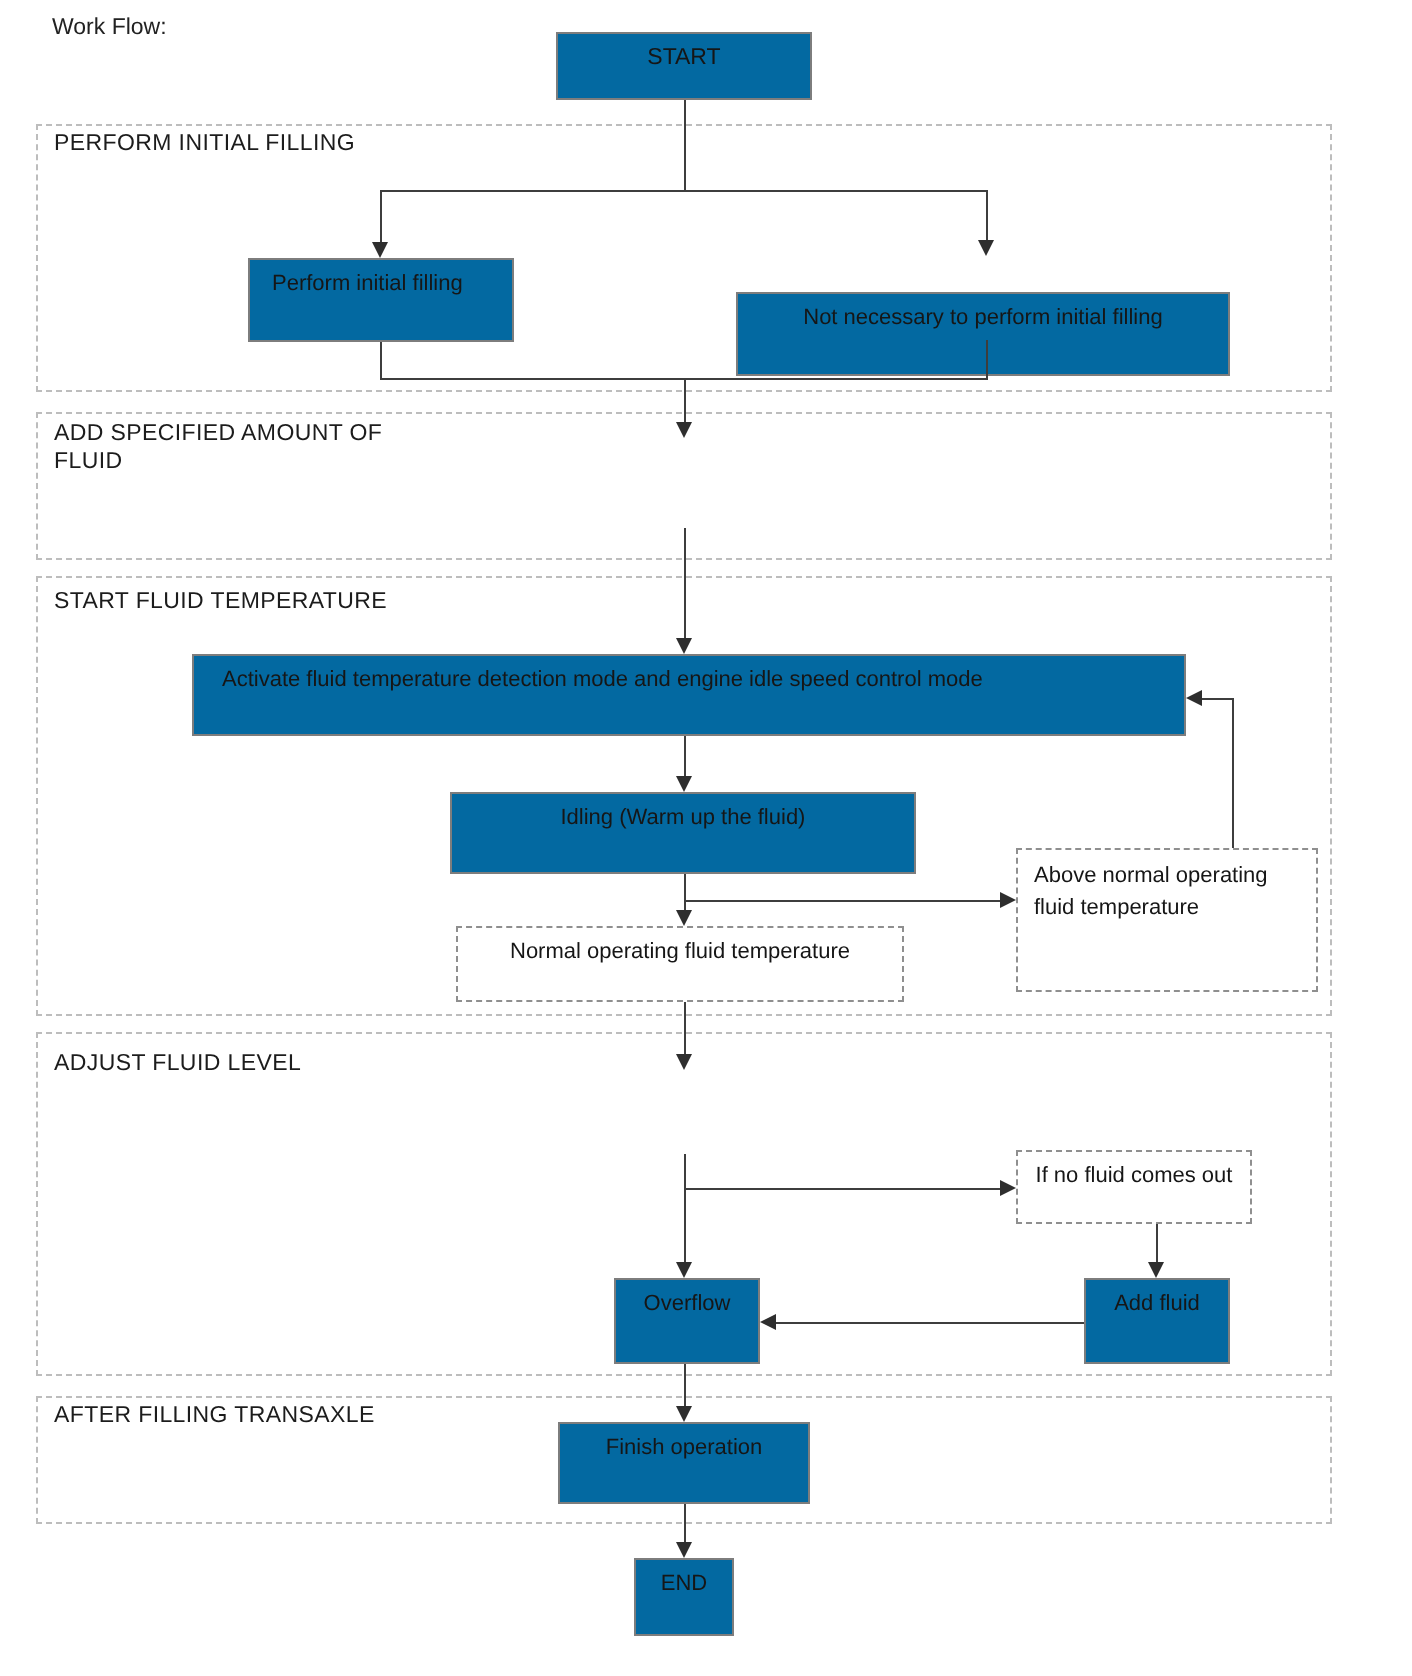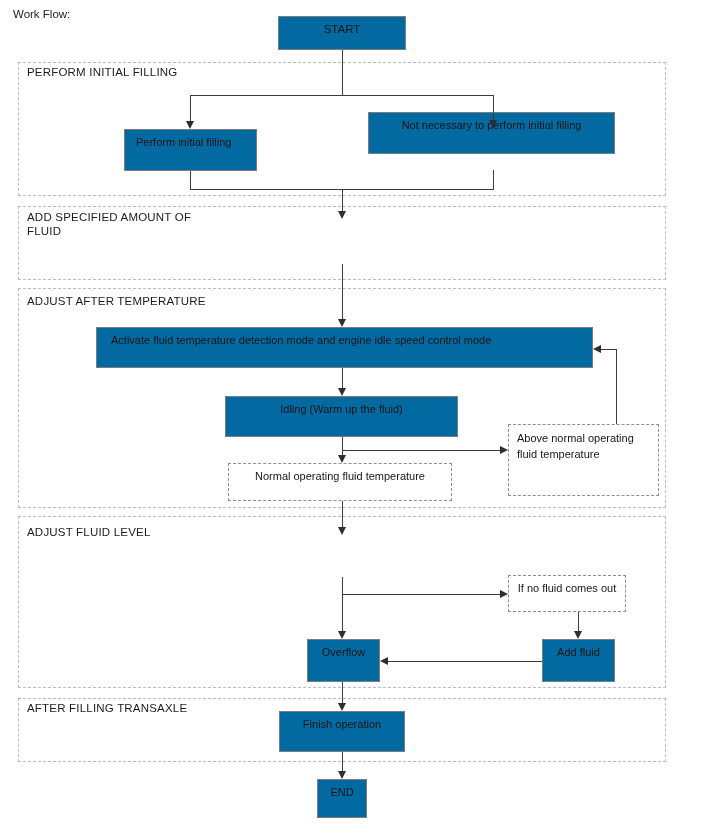--- a/index.html
+++ b/index.html
@@ -24,42 +24,42 @@
   .arr{position:absolute;width:0;height:0;}
   .arr-d{border-left:4px solid transparent;border-right:4px solid transparent;border-top:8px solid #2e2e2e;}
   .arr-r{border-top:4px solid transparent;border-bottom:4px solid transparent;border-left:8px solid #2e2e2e;}
   .arr-l{border-top:4px solid transparent;border-bottom:4px solid transparent;border-right:8px solid #2e2e2e;}
 </style>
 </head>
 <body>
 
 <div class="canvas">
 
-  <div class="pagetitle" style="left:13px;top:8px;">Work Flow:</div>
+  <div class="pagetitle" style="left:26px;top:8px;">Work Flow:</div>
 
   <div class="sec" style="left:18px;top:62px;width:648px;height:134px;"></div>
   <div class="sec-label" style="left:27px;top:65px;">PERFORM INITIAL FILLING</div>
 
   <div class="sec" style="left:18px;top:206px;width:648px;height:74px;"></div>
   <div class="sec-label" style="left:27px;top:210px;width:185px;">ADD SPECIFIED AMOUNT OF FLUID</div>
 
   <div class="sec" style="left:18px;top:288px;width:648px;height:220px;"></div>
-  <div class="sec-label" style="left:27px;top:294px;">ADJUST AFTER TEMPERATURE</div>
+  <div class="sec-label" style="left:27px;top:294px;">START FLUID TEMPERATURE</div>
 
   <div class="sec" style="left:18px;top:516px;width:648px;height:172px;"></div>
   <div class="sec-label" style="left:27px;top:525px;">ADJUST FLUID LEVEL</div>
 
   <div class="sec" style="left:18px;top:698px;width:648px;height:64px;"></div>
   <div class="sec-label" style="left:27px;top:701px;">AFTER FILLING TRANSAXLE</div>
 
   <div class="node" style="left:278px;top:16px;width:128px;height:34px;font-size:11.5px;">START</div>
 
   <div class="node nodeL" style="left:124px;top:129px;width:133px;height:42px;padding-left:11px;">Perform initial filling</div>
 
-  <div class="node" style="left:368px;top:112px;width:247px;height:42px;">Not necessary to perform initial filling</div>
+  <div class="node" style="left:368px;top:146px;width:247px;height:42px;">Not necessary to perform initial filling</div>
 
 
   <div class="node nodeL" style="left:96px;top:327px;width:497px;height:41px;padding-left:14px;">Activate fluid temperature detection mode and engine idle speed control mode</div>
 
   <div class="node" style="left:225px;top:396px;width:233px;height:41px;">Idling (Warm up the fluid)</div>
 
 
   <div class="node" style="left:307px;top:639px;width:73px;height:43px;">Overflow</div>
 
   <div class="node" style="left:542px;top:639px;width:73px;height:43px;">Add fluid</div>

